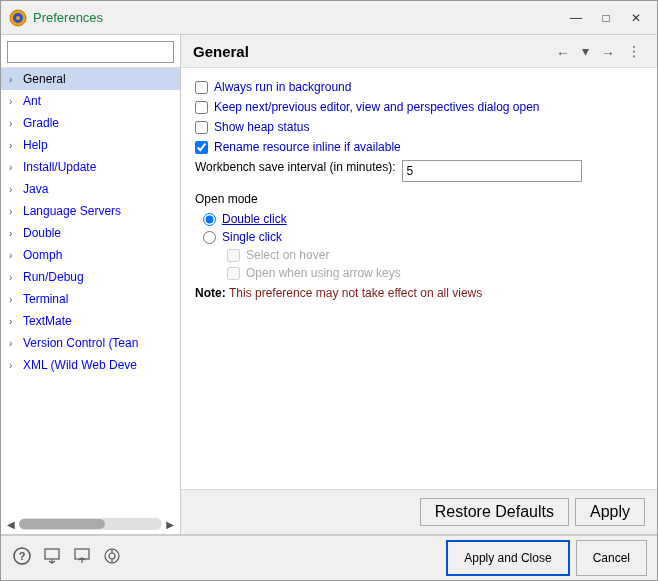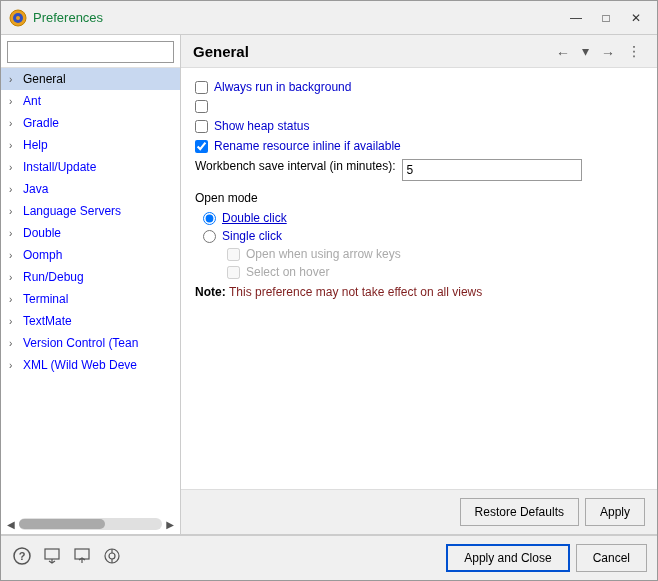--- a/index.html
+++ b/index.html
@@ -296,30 +296,30 @@
       display: flex;
       gap: 6px;
     }
     .btn {
       padding: 4px 16px;
       font-size: 12px;
       cursor: pointer;
       border: 1px solid #aaa;
       background: #f0f0f0;
       min-width: 70px;
-      height: 28px;
+      height: 36px;
     }
     .btn.primary {
       border: 2px solid #0050d0;
       background: #f0f0f0;
     }
 
     .action-btn {
       padding: 4px 14px;
-      font-size: 12px;
+      font-size: 16px;
       cursor: pointer;
       border: 1px solid #aaa;
       background: #f0f0f0;
       height: 28px;
     }
   </style>
 </head>
 <body>
 
 <div class="window">
@@ -425,20 +425,21 @@
         </div>
       </div>
       <div class="panel-body">
 
       <div class="option-row">
             <input type="checkbox" id="always_run" style="">
             <label for="always_run" style="color: rgb(0, 0, 204); font-size: 12px; cursor: pointer;">Always run in background</label>
           </div>
           <div class="option-row">
             <input type="checkbox" id="keep_editor" style="">
+            <label for="keep_editor" style="color: rgb(0, 0, 204); font-size: 12px; cursor: pointer;">Keep next/previous editor, view and perspectives dialog open</label>
           </div>
           <div class="option-row">
             <input type="checkbox" id="show_heap" style="">
             <label for="show_heap" style="color: rgb(0, 0, 204); font-size: 12px; cursor: pointer;">Show heap status</label>
           </div>
           <div class="option-row">
             <input type="checkbox" id="rename_resource" checked="" style="">
             <label for="rename_resource" style="color: rgb(0, 0, 204); font-size: 12px; cursor: pointer;">Rename resource inline if available</label>
           </div>
           <div class="workbench-row">
@@ -448,26 +449,26 @@
           <div class="group-label">Open mode</div>
           <div class="radio-row">
             <input type="radio" name="open_mode" id="double_click" checked="" style="">
             <label for="double_click" style="color: rgb(0, 0, 204); font-size: 12px; cursor: pointer; text-decoration: underline;">Double click</label>
           </div>
           <div class="radio-row">
             <input type="radio" name="open_mode" id="single_click" style="">
             <label for="single_click" style="color: rgb(0, 0, 204); font-size: 12px; cursor: pointer;">Single click</label>
           </div>
           <div class="sub-option-row">
+            <input type="checkbox" id="select_hover" disabled="" style="">
+            <label for="select_hover" style="color: rgb(170, 170, 170); font-size: 12px;">Select on hover</label>
+          </div>
+          <div class="sub-option-row">
             <input type="checkbox" id="open_arrow" disabled="" style="">
             <label for="open_arrow" style="color: rgb(170, 170, 170); font-size: 12px;">Open when using arrow keys</label>
-          </div>
-          <div class="sub-option-row">
-            <input type="checkbox" id="select_hover" disabled="" style="">
-            <label for="select_hover" style="color: rgb(170, 170, 170); font-size: 12px;">Select on hover</label>
           </div>
           <div class="note-row"><span class="note-label">Note: </span><span class="note-text" style="color: #7f1d1d;">This preference may not take effect on all views</span></div>
         </div>
       <div class="panel-actions">
         <button class="action-btn">Restore Defaults</button>
         <button class="action-btn">Apply</button>
       </div>
     </div>
   </div>
 

